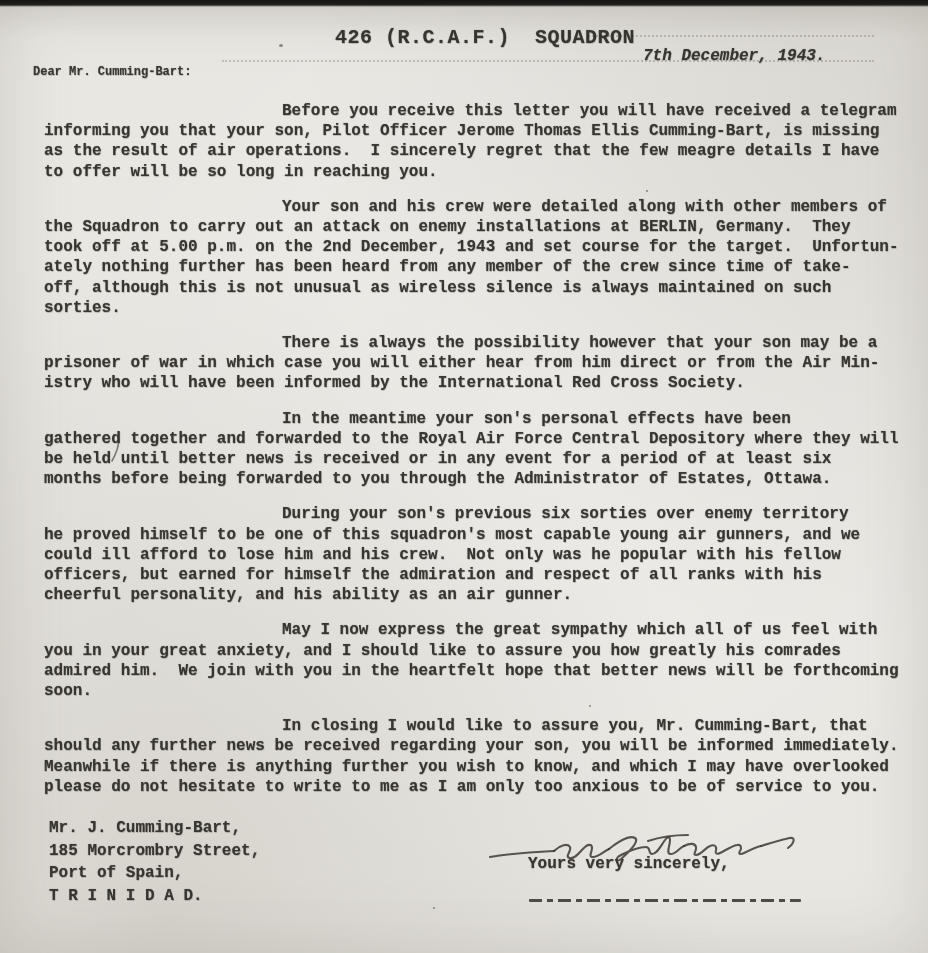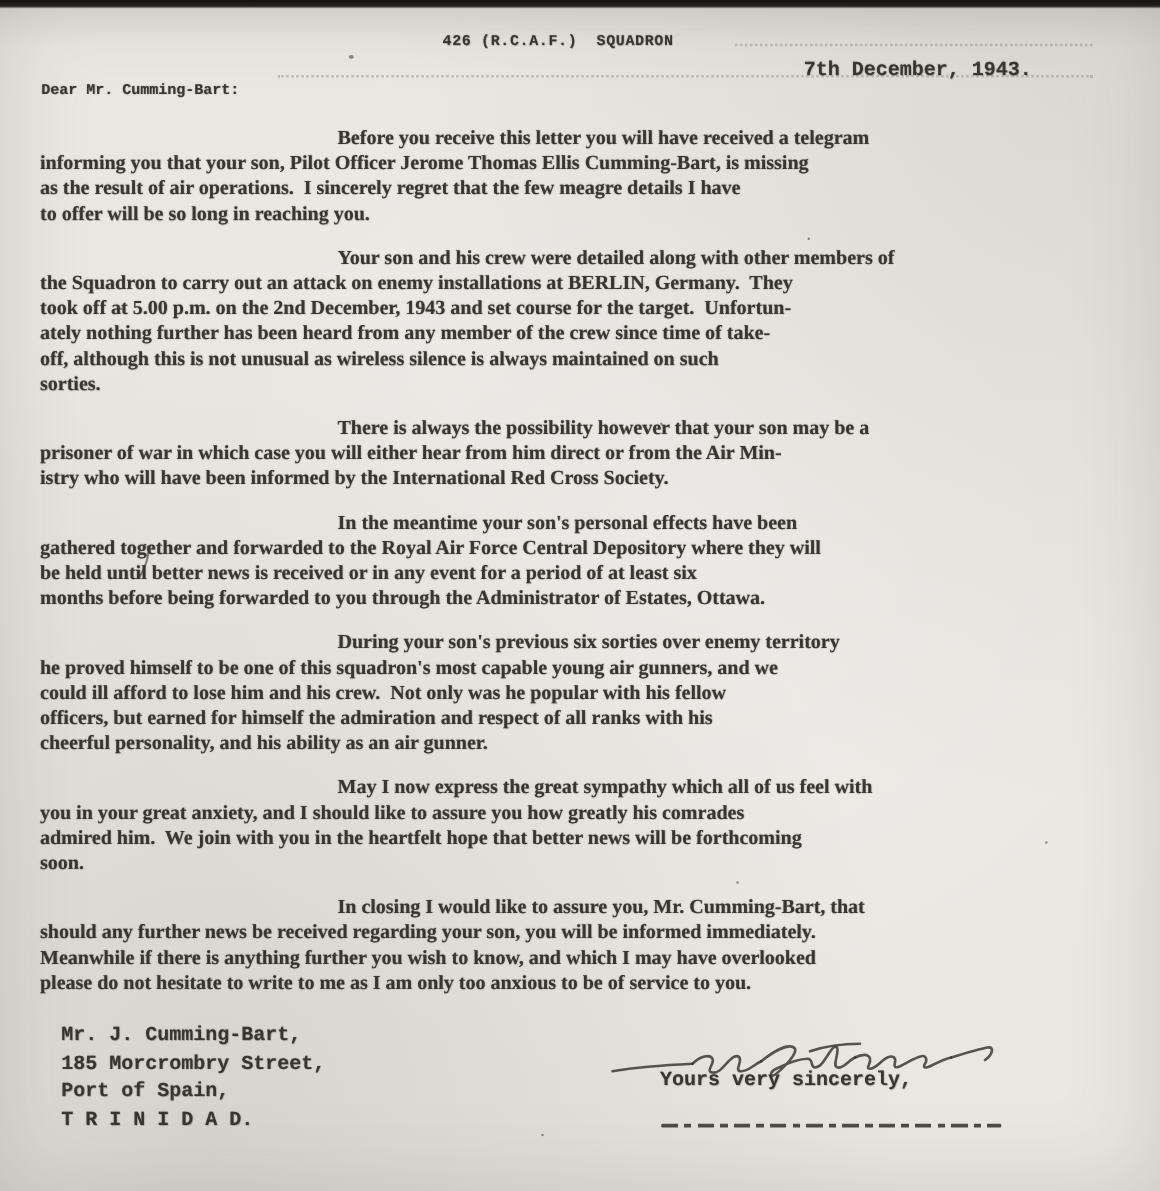--- a/index.html
+++ b/index.html
@@ -21,27 +21,27 @@
   }
   .scan-edge{
     position:absolute;top:0;left:0;width:100%;height:7px;
     background:linear-gradient(180deg,#151413 0%, #23211f 70%, rgba(35,33,31,0) 100%);
   }
   .type{
     font-weight:700;
     white-space:pre;
     text-shadow:0 0 1px rgba(48,44,40,.55), .5px .5px 0 rgba(48,44,40,.18);
   }
-  .title{position:absolute;left:354px;top:26px;font-size:12px;letter-spacing:.5px;}
-  .date{position:absolute;left:643px;top:47px;font-size:16px;}
+  .title{position:absolute;left:335px;top:26px;font-size:20px;letter-spacing:.5px;}
+  .date{position:absolute;left:643px;top:47px;font-size:16px;font-style:italic;}
   .salutation{position:absolute;left:33px;top:65px;font-size:12px;}
   .body{
     position:absolute;left:32px;top:101px;width:872px;font-size:16px;
   }
-  .paragraph{margin:0 0 15px 0;font-family:Liberation Serif, serif;}
+  .paragraph{margin:0 0 15px 12px;}
   .paragraph .line{line-height:20.2px;white-space:pre;}
   .paragraph .line.first{padding-left:238px;}
   .address{position:absolute;left:33px;top:817px;font-size:16px;margin-left:16px;}
   .address .line{line-height:22.6px;white-space:pre;}
   .closing{position:absolute;left:528px;top:817px;font-size:16px;}
   .closing .vline{line-height:22px;white-space:pre;}
   .closing .gap{height:40px;}
   .sig{
     position:absolute;left:488px;top:831px;width:325px;height:42px;
   }

